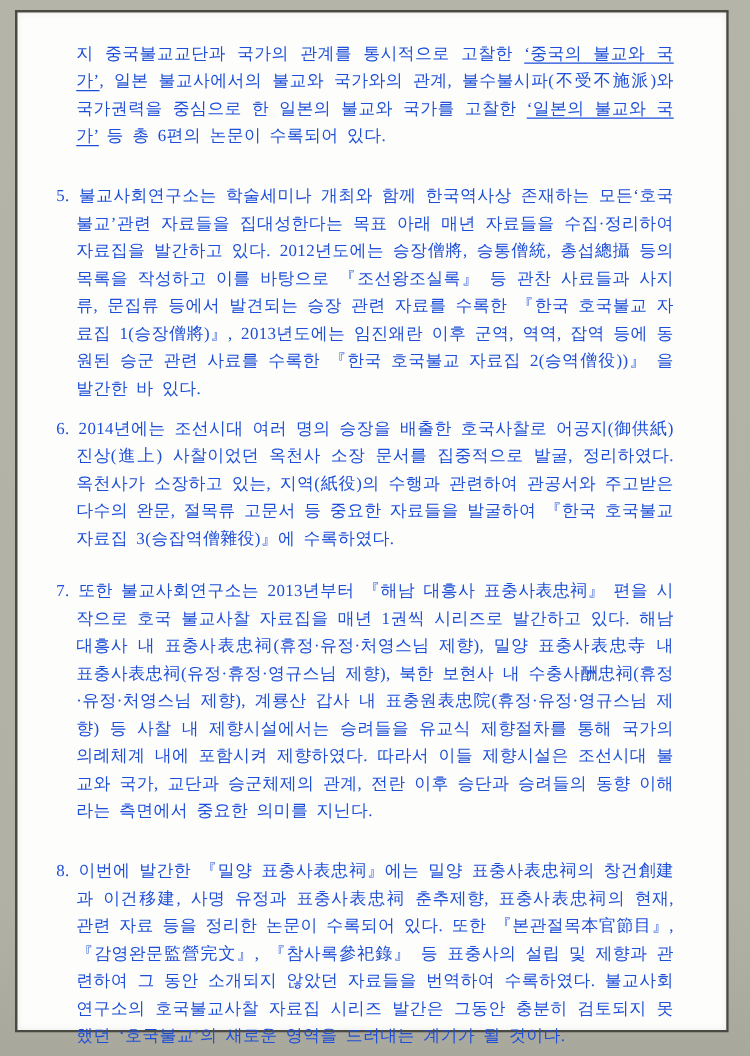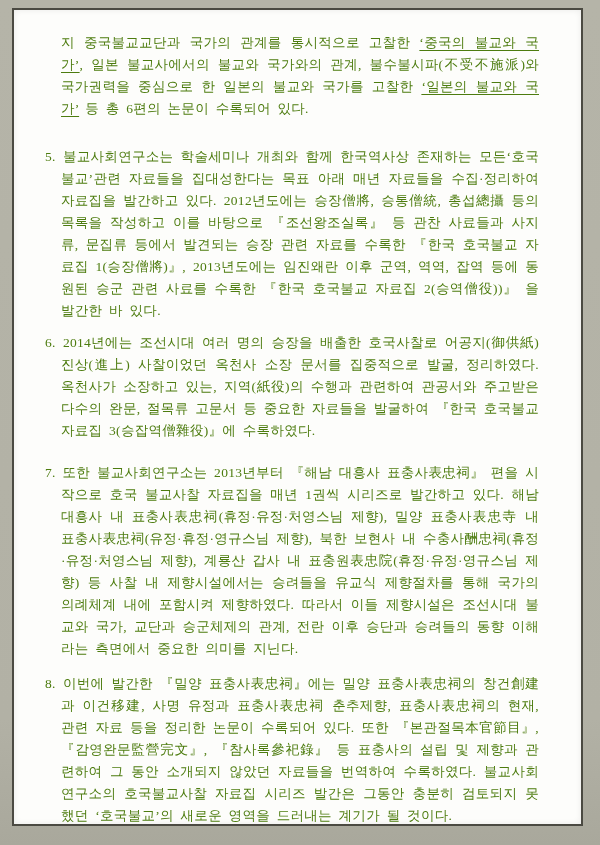--- a/index.html
+++ b/index.html
@@ -23,39 +23,39 @@
     top: 8px;
     width: 571px;
     height: 818px;
     background: #fdfdfb;
     border: 2px solid #4b4a42;
     box-sizing: border-box;
     box-shadow: inset 0 0 6px rgba(0,0,0,0.08);
   }
   .content {
     padding: 22px 42px 0 31px;
-    color: #4d7c0f;
+    color: #1d4ed8;
     font-size: 13.5px;
     line-height: 22px;
     text-align: justify;
     letter-spacing: 0.3px;
     word-spacing: 3px;
   }
   .para {
     padding-left: 16px;
     text-indent: -16px;
     margin: 0 0 26px 0;
   }
   .para.cont {
     text-indent: 0;
     margin-bottom: 26px;
   }
   .para:nth-child(2) { margin-bottom: 10px; }
   .para:nth-child(3) { margin-bottom: 20px; }
-  .para:nth-child(4) { margin-bottom: 13px; }
+  .para:nth-child(4) { }
   .para:nth-child(5) { margin-bottom: 50px; }
   .marker { white-space: pre; }
   .u { text-decoration: underline; text-underline-offset: 3px; }
 </style>
 </head>
 <body>
 
 <div class="frame">
   <div class="page">
     <div class="content">

